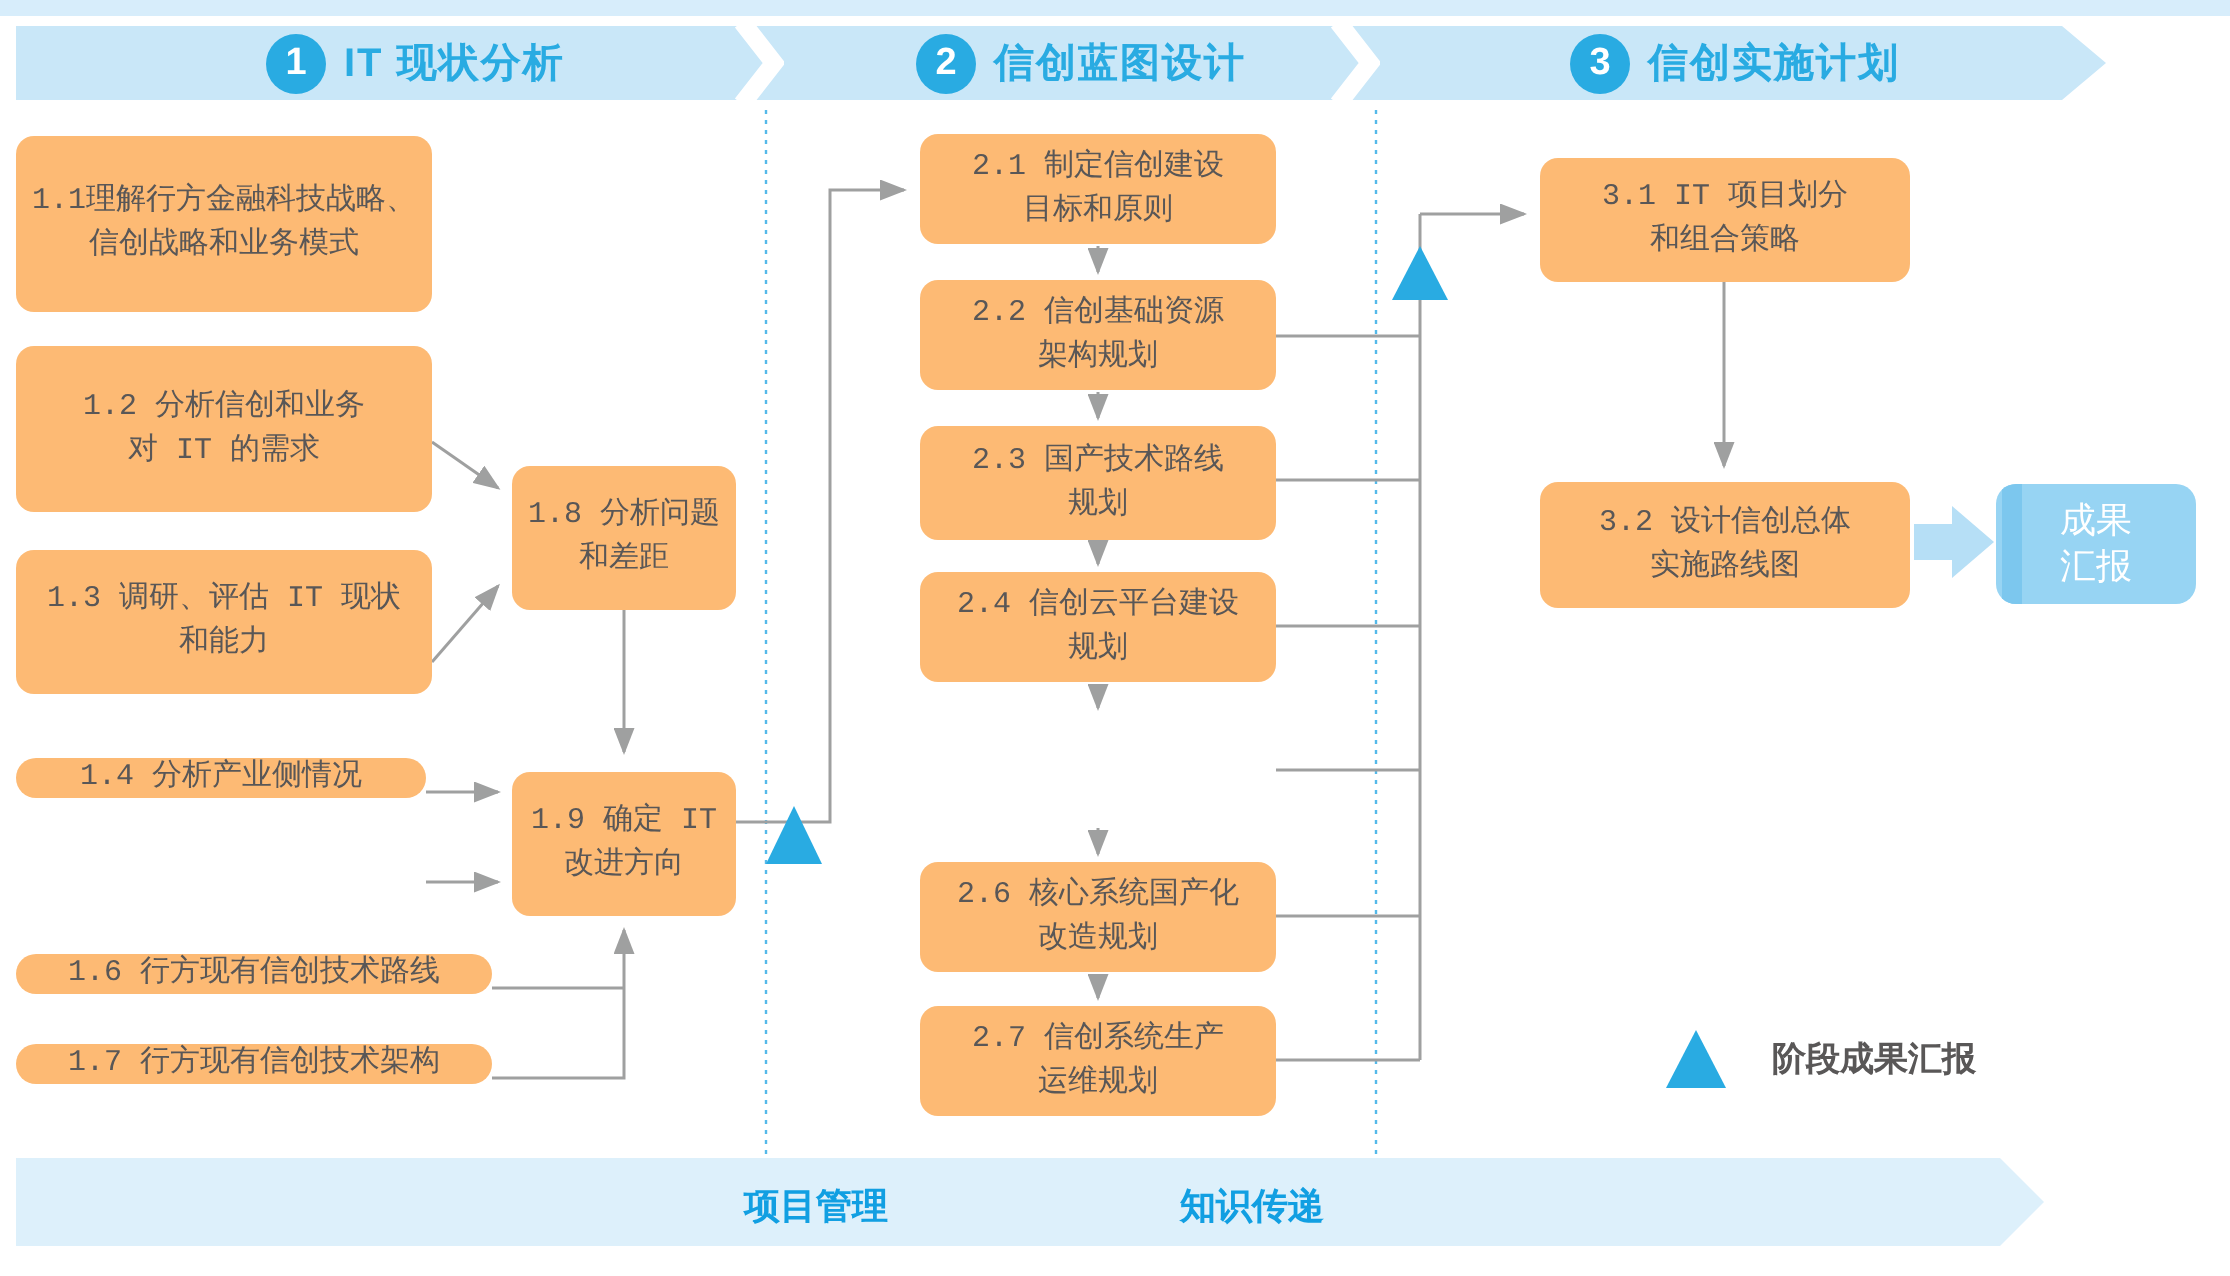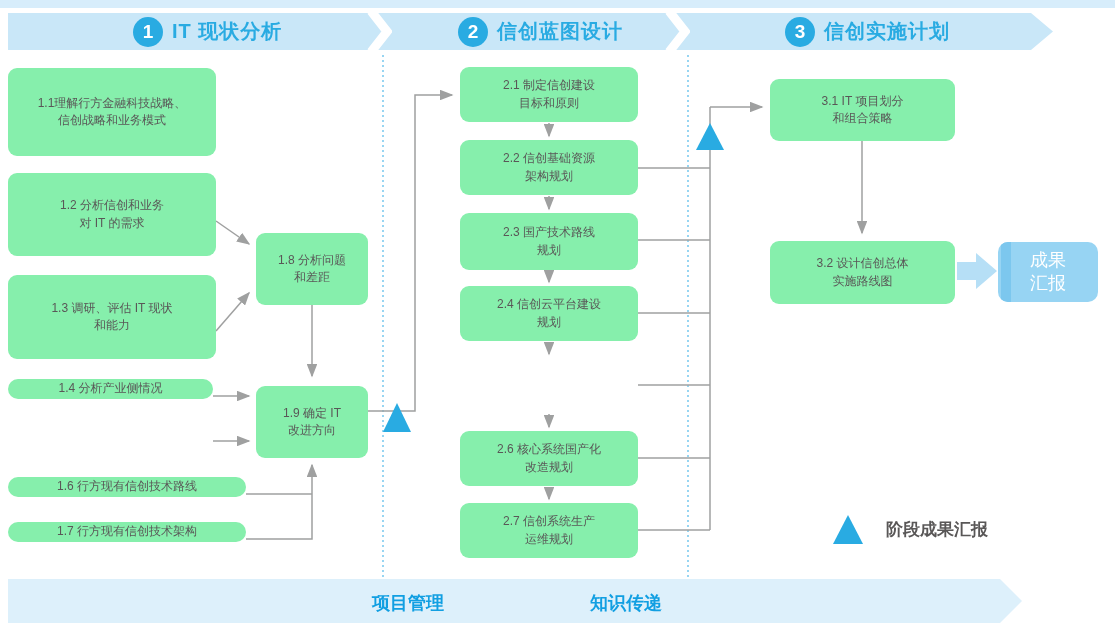--- a/index.html
+++ b/index.html
@@ -8,23 +8,23 @@
   .topstrip{position:absolute;left:0;top:0;width:1115px;height:8px;background:#d7edfb;}
   .band{position:absolute;left:8px;top:13px;width:1045px;height:37px;background:#c9e7f8;
         clip-path:polygon(0 0,1023px 0,100% 50%,1023px 100%,0 100%);z-index:1;}
   .bottomband{position:absolute;left:8px;top:579px;width:1014px;height:44px;background:#ddf0fb;
         clip-path:polygon(0 0,992px 0,100% 50%,992px 100%,0 100%);z-index:1;}
   .chev{position:absolute;top:13px;width:26px;height:37px;z-index:3;}
   .phase{position:absolute;top:15px;height:33px;display:flex;align-items:center;gap:9px;z-index:4;}
   .num{width:30px;height:30px;border-radius:50%;background:#29abe2;color:#fff;font-weight:bold;
        font-size:19px;display:flex;align-items:center;justify-content:center;}
   .ptitle{color:#29abe2;font-weight:bold;font-size:20px;letter-spacing:1px;}
-  .box,.pill{position:absolute;background:#86efac;color:#595757;display:flex;align-items:center;
-       justify-content:center;text-align:center;white-space:pre-line;font-size:12px;
-       line-height:1.45;z-index:2;}
+  .box,.pill{position:absolute;background:#fdba74;color:#595757;display:flex;align-items:center;
+       justify-content:center;text-align:center;white-space:pre-line;font-size:15px;
+       line-height:1.45;z-index:2;font-family:Liberation Mono, monospace;}
   .box{border-radius:9px;}
   .pill{border-radius:17px;height:20px;}
   svg.layer{position:absolute;left:0;top:0;z-index:1;}
   .c{fill:none;stroke:#9fa0a0;stroke-width:1.5;}
   .dotted{fill:none;stroke:#54b9e9;stroke-width:1.2;stroke-dasharray:2 3;}
   .flabel{position:absolute;top:591px;font-weight:bold;font-size:18px;color:#119fe2;z-index:4;}
   .legend-label{position:absolute;left:874px;top:518px;font-weight:bold;font-size:17px;
        color:#595757;z-index:2;padding-left:12px;}
   .outcome{position:absolute;left:998px;top:242px;width:100px;height:60px;background:#97d4f3;
        border-radius:10px;overflow:hidden;display:flex;align-items:center;justify-content:center;z-index:2;}
@@ -102,21 +102,21 @@
 
     <polygon points="833,544 863,544 848,515" fill="#29abe2"></polygon>
 
     <polygon points="957,262 976,262 976,253 997,271 976,289 976,280 957,280" fill="#b6dff6"></polygon>
   </svg>
 
   <div class="box" style="left:8px;top:68px;width:208px;height:88px">1.1理解行方金融科技战略、
 信创战略和业务模式</div>
   <div class="box" style="left:8px;top:173px;width:208px;height:83px">1.2 分析信创和业务
 对 IT 的需求</div>
-  <div class="box" style="left:8px;top:275px;width:208px;height:84px">1.3 调研、评估 IT 现状
+  <div class="box" style="left:8px;top:275px;width:208px;height:72px">1.3 调研、评估 IT 现状
 和能力</div>
   <div class="pill" style="left:8px;top:379px;width:205px">1.4 分析产业侧情况</div>
   <div class="pill" style="left:8px;top:477px;width:238px">1.6 行方现有信创技术路线</div>
   <div class="pill" style="left:8px;top:522px;width:238px">1.7 行方现有信创技术架构</div>
   <div class="box" style="left:256px;top:233px;width:112px;height:72px">1.8 分析问题
 和差距</div>
   <div class="box" style="left:256px;top:386px;width:112px;height:72px">1.9 确定 IT
 改进方向</div>
 
   <div class="box" style="left:460px;top:67px;width:178px;height:55px">2.1 制定信创建设

